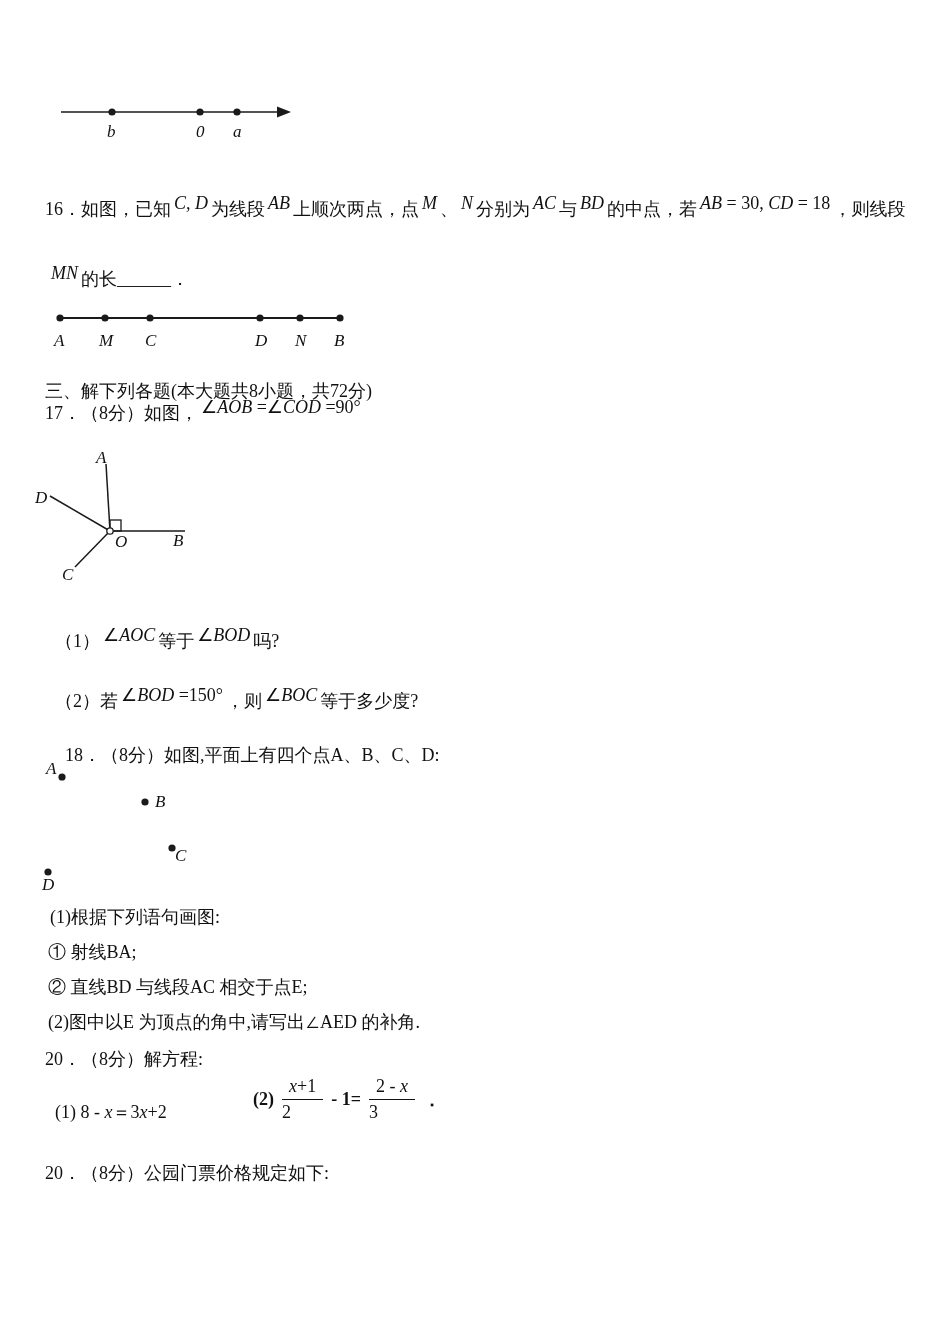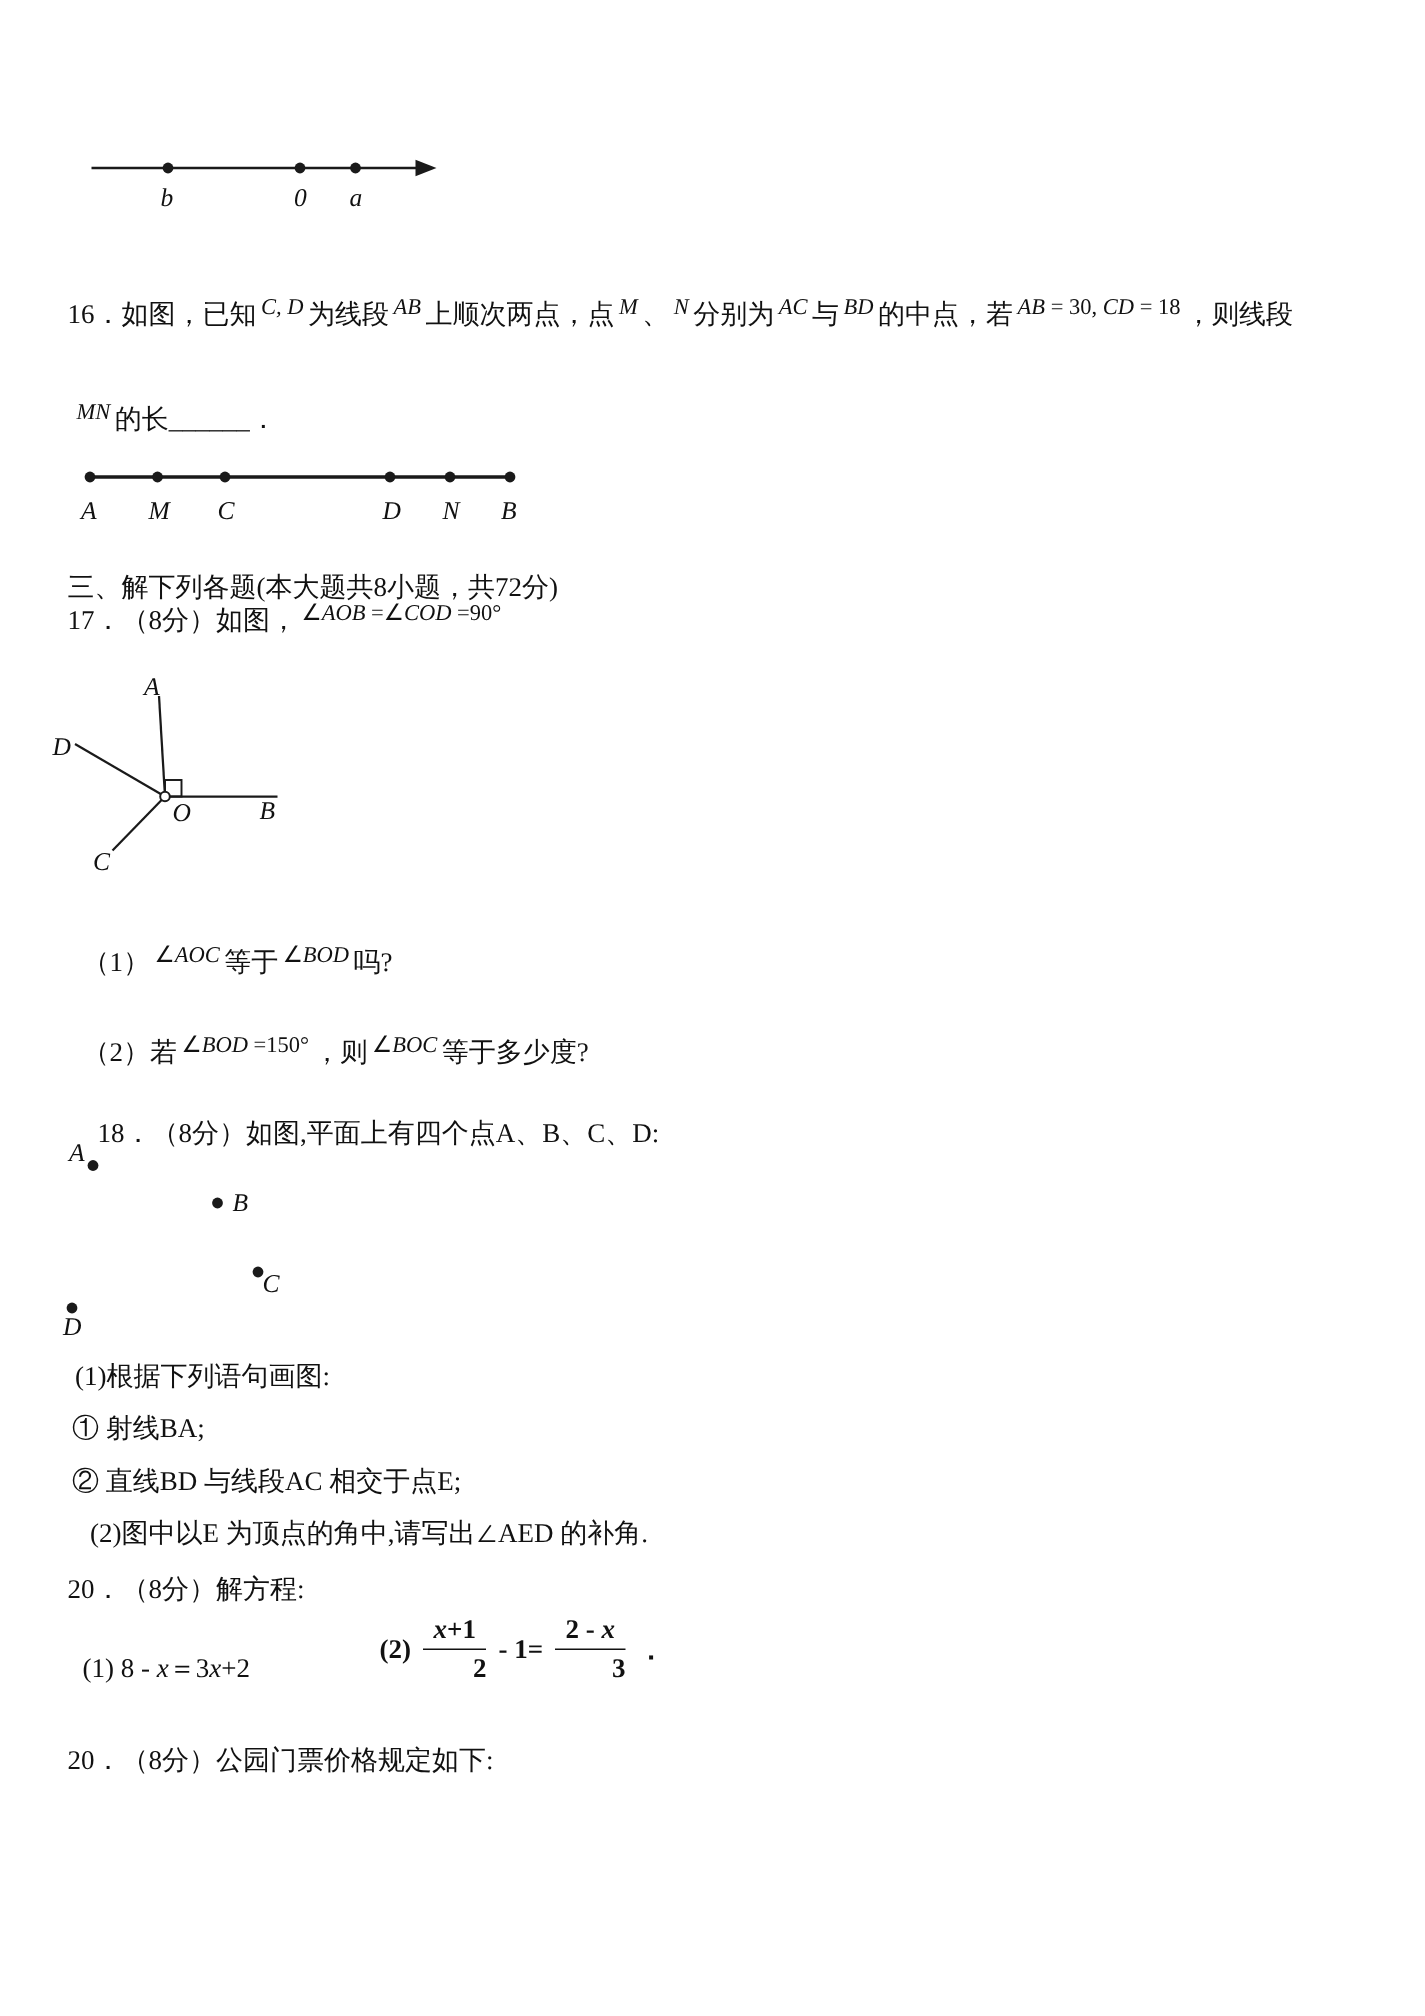--- a/index.html
+++ b/index.html
@@ -7,32 +7,32 @@
     width: 950px; height: 1344px;
     background: #ffffff;
     position: relative;
     font-family: "Liberation Serif", serif;
     color: #111;
     overflow: hidden;
   }
   .abs { position: absolute; white-space: nowrap; }
   .cn { font-size: 18px; line-height: 26px; }
   .b  { font-weight: 400; text-align: right; }
-  .math { position: relative; top: -6px; margin: 0 3px; font-size: 15px; }
+  .math { position: relative; top: -6px; margin: 0 3px; font-size: 18px; }
   .mi { font-style: italic; font-family: "Liberation Serif", serif; }
   .mn { font-style: normal; font-family: "Liberation Serif", serif; }
   svg.fig { position: absolute; overflow: visible; }
   svg.fig text {
     font-family: "Liberation Serif", serif;
     font-style: italic;
     font-size: 17px;
     fill: #111;
   }
   .eqrow { display: flex; align-items: center; font-size: 18px; font-weight: 700; }
-  .frac { display: inline-block; vertical-align: middle; text-align: right; margin: 0 8px; font-weight: 700; }
+  .frac { display: inline-block; vertical-align: middle; text-align: left; margin: 0 8px; font-weight: 400; }
   .frac .fn { display: block; padding: 0 7px 2px; border-bottom: 1.6px solid #111; }
   .frac .fd { display: block; padding-top: 2px; }
 </style>
 </head>
 <body>
 
 <div>
 
   <svg class="fig" style="left:55px; top:95px;" width="245" height="48" viewBox="0 0 245 48">
     <line x1="6" y1="17" x2="226" y2="17" stroke="#1a1a1a" stroke-width="1.6"></line>
@@ -106,21 +106,21 @@
     <circle cx="13" cy="110" r="3.6" fill="#1a1a1a"></circle>
     <text x="11" y="12">A</text>
     <text x="120" y="45">B</text>
     <text x="140" y="99">C</text>
     <text x="7" y="128">D</text>
   </svg>
 
   <div class="abs cn b" style="left:50px; top:904px;">(1)根据下列语句画图:</div>
   <div class="abs cn b" style="left:48px; top:939px;">① 射线BA;</div>
   <div class="abs cn b" style="left:48px; top:974px;">② 直线BD 与线段AC 相交于点E;</div>
-  <div class="abs cn b" style="left:48px; top:1009px;margin-left:12px;">(2)图中以E 为顶点的角中,请写出∠AED 的补角.</div>
+  <div class="abs cn b" style="left:48px; top:1009px;">(2)图中以E 为顶点的角中,请写出∠AED 的补角.</div>
 
   <div class="abs cn b" style="left:45px; top:1046px;">20．（8分）解方程:</div>
 
   <div class="abs cn b" style="left:55px; top:1099px;">
     <span class="mn">(1) 8 - </span><span class="mi">x</span><span class="mn">＝3</span><span class="mi">x</span><span class="mn">+2</span>
   </div>
 
   <div class="abs eqrow" style="left:253px; top:1076px;">
     <span>(2)</span>
     <span class="frac">

